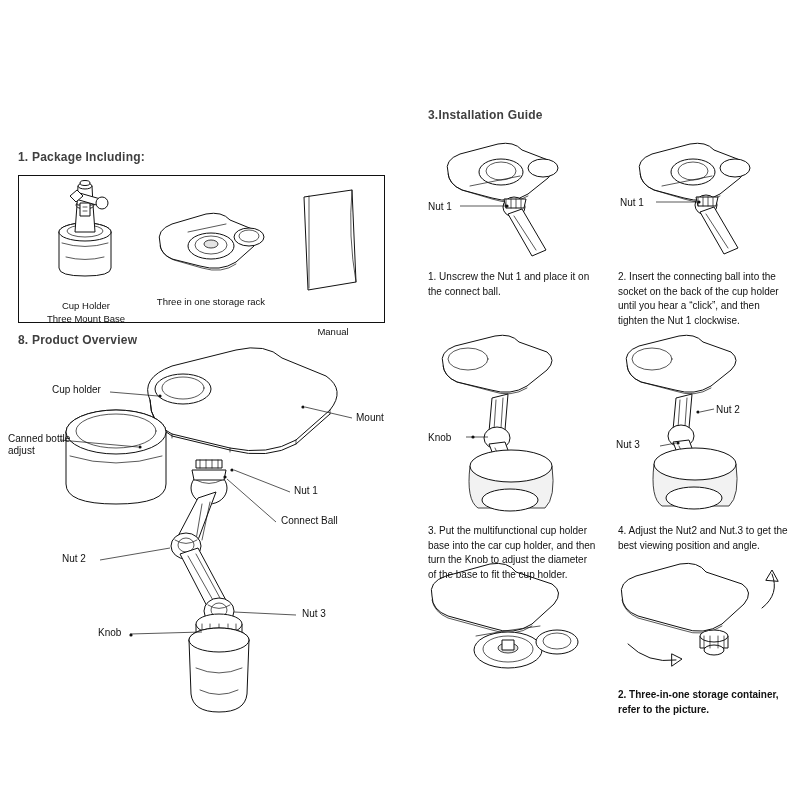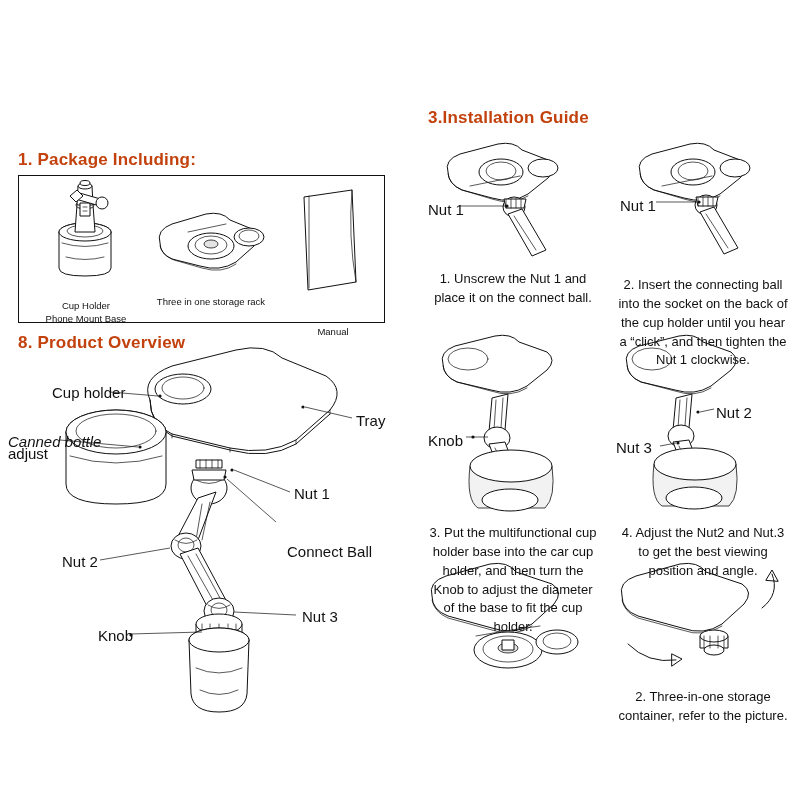--- a/index.html
+++ b/index.html
@@ -14,24 +14,24 @@
     font-family: "Liberation Sans", sans-serif;
     color: #1a1a1a;
     overflow: hidden;
   }
   .page {
     position: absolute;
     inset: 0;
   }
   .section-title {
     position: absolute;
-    font-size: 17px;
+    font-size: 12px;
     font-weight: bold;
     letter-spacing: 0.2px;
-    color: #c2410c;
+    color: #404040;
   }
   #pkg-title { left: 18px; top: 150px; }
   #overview-title { left: 18px; top: 333px; }
   #install-title { left: 428px; top: 108px; }
 
   .pkg-box {
     position: absolute;
     left: 18px;
     top: 175px;
     width: 367px;
@@ -43,32 +43,31 @@
   .caption {
     position: absolute;
     font-size: 9.5px;
     line-height: 1.35;
     color: #111;
   }
   .caption.center { text-align: center; }
 
   .label {
     position: absolute;
-    font-size: 15px;
+    font-size: 10px;
     color: #111;
     white-space: nowrap;
   }
 
   .step-cap {
     position: absolute;
-    font-size: 13px;
+    font-size: 10px;
     line-height: 1.45;
     color: #111;
     width: 170px;
-    text-align: center;
   }
 
   svg.art {
     position: absolute;
     left: 0;
     top: 0;
     width: 800px;
     height: 800px;
     pointer-events: none;
   }
@@ -293,40 +292,40 @@
   </svg>
 
   <div class="section-title" id="pkg-title">1. Package Including:</div>
   <div class="section-title" id="overview-title">8. Product Overview</div>
   <div class="section-title" id="install-title">3.Installation Guide</div>
 
   <div class="pkg-box"></div>
 
   <div class="caption center" style="left:30px; top:300px; width:112px;">
     <div>Cup Holder</div>
-    <div>Phone Mount Base</div>
+    <div>Three Mount Base</div>
   </div>
   <div class="caption center" style="left:143px; top:296px; width:136px;">Three in one storage rack</div>
   <div class="caption center" style="left:300px; top:302px; width:66px;margin-top:24px;">Manual</div>
 
   <div class="label" style="left:52px; top:384px;">Cup holder</div>
-  <div class="label" style="left:8px; top:433px;font-style:italic;">Canned bottle</div>
+  <div class="label" style="left:8px; top:433px;">Canned bottle</div>
   <div class="label" style="left:8px; top:445px;">adjust</div>
-  <div class="label" style="left:356px; top:412px;">Tray</div>
+  <div class="label" style="left:356px; top:412px;">Mount</div>
   <div class="label" style="left:294px; top:485px;">Nut 1</div>
-  <div class="label" style="left:287px; top:515px;margin-top:28px;">Connect Ball</div>
+  <div class="label" style="left:281px; top:515px;">Connect Ball</div>
   <div class="label" style="left:62px; top:553px;">Nut 2</div>
   <div class="label" style="left:302px; top:608px;">Nut 3</div>
   <div class="label" style="left:98px; top:627px;">Knob</div>
 
   <div class="label" style="left:428px; top:201px;">Nut 1</div>
   <div class="label" style="left:620px; top:197px;">Nut 1</div>
   <div class="label" style="left:428px; top:432px;">Knob</div>
   <div class="label" style="left:716px; top:404px;">Nut 2</div>
   <div class="label" style="left:616px; top:439px;">Nut 3</div>
 
   <div class="step-cap" style="left:428px; top:270px;">1. Unscrew the Nut 1 and place it on the connect ball.</div>
-  <div class="step-cap" style="left:618px; top:270px;margin-top:6px;">2. Insert the connecting ball into the socket on the back of the cup holder until you hear a “click”, and then tighten the Nut 1 clockwise.</div>
+  <div class="step-cap" style="left:618px; top:270px;">2. Insert the connecting ball into the socket on the back of the cup holder until you hear a “click”, and then tighten the Nut 1 clockwise.</div>
   <div class="step-cap" style="left:428px; top:524px;">3. Put the multifunctional cup holder base into the car cup holder, and then turn the Knob to adjust the diameter of the base to fit the cup holder.</div>
   <div class="step-cap" style="left:618px; top:524px;">4. Adjust the Nut2 and Nut.3 to get the best viewing position and angle.</div>
-  <div class="step-cap" style="left:618px; top:688px;">2. Three-in-one storage container, refer to the picture.</div>
+  <div class="step-cap" style="left:618px; top:688px;font-weight:bold;">2. Three-in-one storage container, refer to the picture.</div>
 
 </div>
 
 </body></html>

